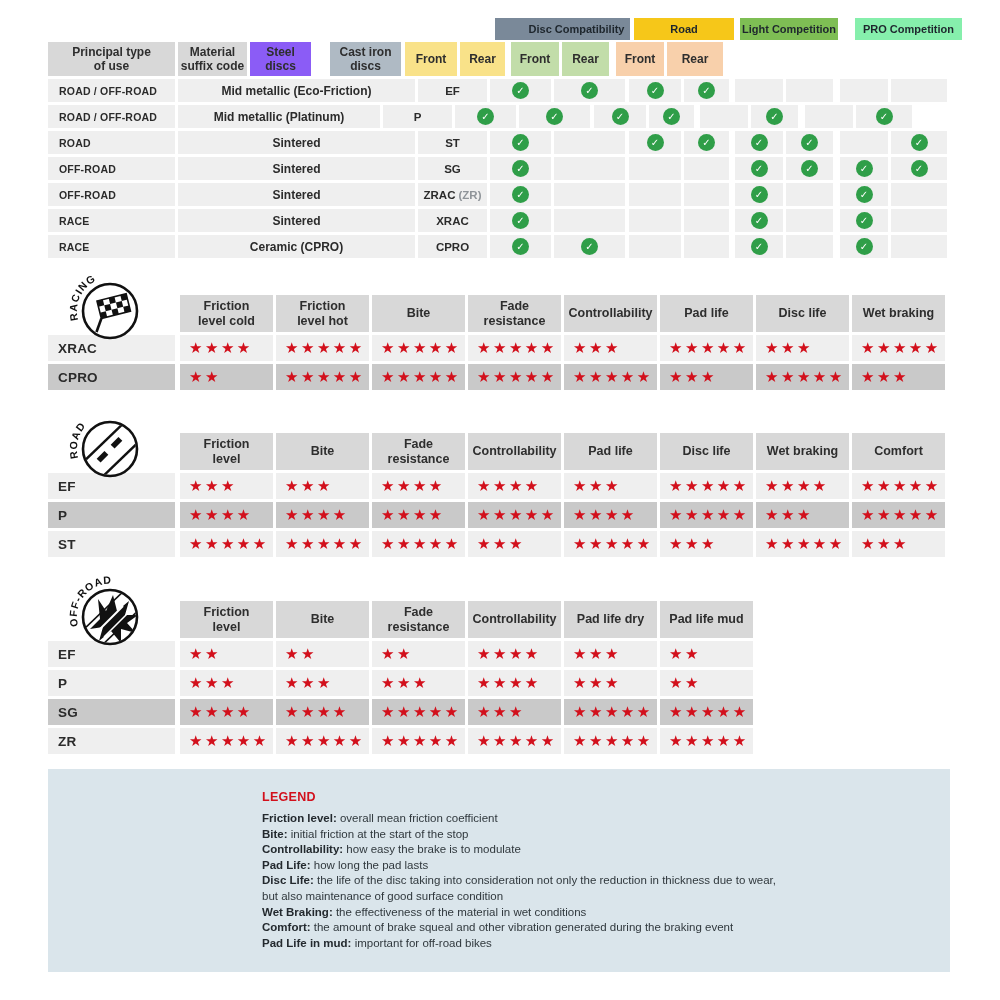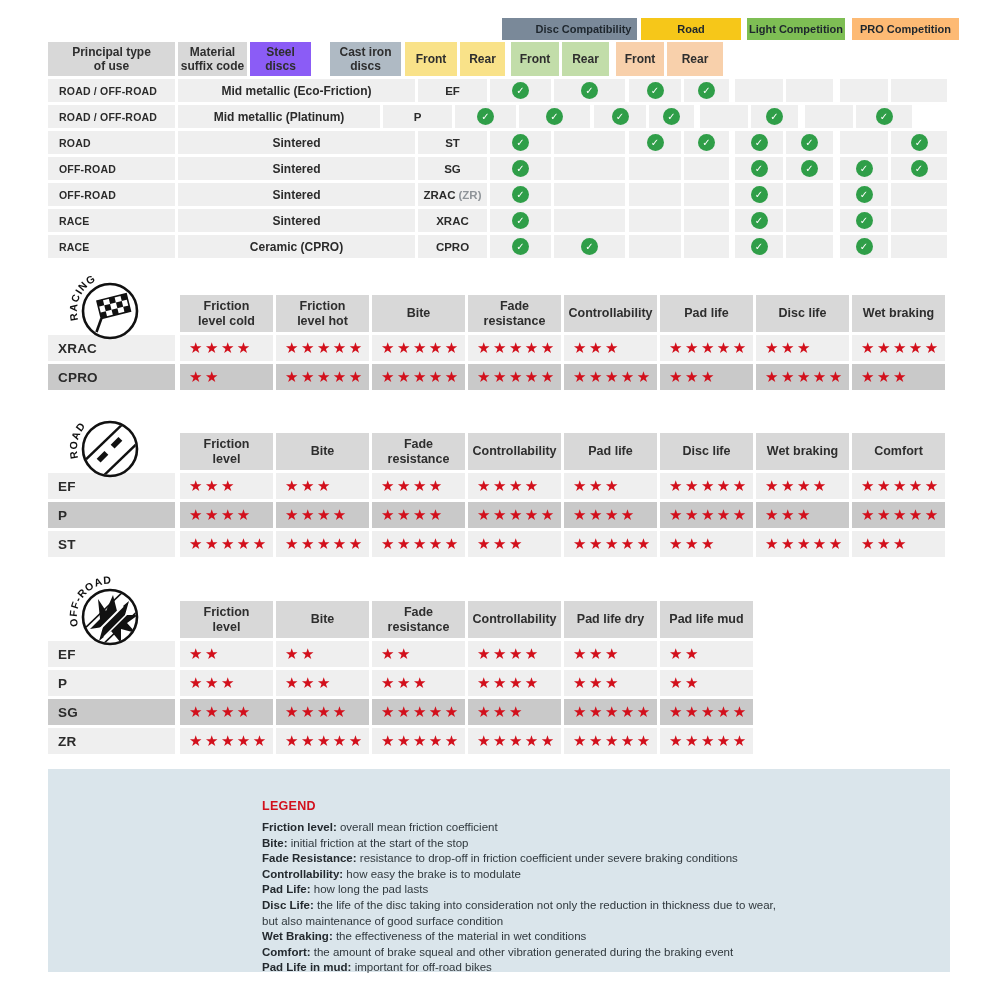--- a/index.html
+++ b/index.html
@@ -44,36 +44,36 @@
   .sec-icon{position:absolute;left:18px;top:-32px;width:82px;height:82px;}
   .sec-icon text{font-family:"Liberation Sans",sans-serif;font-weight:700;font-size:10.5px;letter-spacing:1px;fill:#111;}
 
   #sec-racing{margin-top:37px;}
   #sec-road{margin-top:43px;}
   #sec-offroad{margin-top:44px;}
 
   
   .legend{margin-top:15px;width:902px;height:203px;background:#dae5eb;box-sizing:border-box;
     padding:21px 20px 0 214px;}
-  .legend h4{margin:9px 0 7px 0;font-size:12.5px;color:#d2101c;letter-spacing:.3px;}
+  .legend h4{margin:0 0 7px 0;font-size:12.5px;color:#d2101c;letter-spacing:.3px;}
   .legend-line{font-size:11.5px;line-height:15.6px;color:#30383d;}
   .legend-line .term{font-weight:700;color:#23292e;}
 </style>
 </head>
 <body>
 
 <div class="page">
 
   <section>
     <div class="frow band-row" id="band-row">
         <div class="spacer" style="width: 439px;"></div>
-        <div class="band" style="width: 135px; margin-left: 12px; background: rgb(122, 137, 153); padding-left: 28px;">Disc Compatibility</div>
+        <div class="band" style="width: 135px; margin-left: 5px; background: rgb(122, 137, 153); padding-left: 28px;">Disc Compatibility</div>
         <div class="band" style="width: 100px; margin-left: 1px; background: rgb(246, 199, 25);">Road</div>
         <div class="band" style="width: 98px; margin-left: 3px; background: rgb(126, 190, 84);">Light Competition</div>
-        <div class="band" style="width: 107px; margin-left: 4px; background: #fdba74;">PRO Competition</div>
+        <div class="band" style="width: 107px; margin-left: 14px; background: #86efac;">PRO Competition</div>
       </div>
     <div class="frow head-row" id="head-row">
         <div style="width: 127px;">Principal type
 of use</div>
         <div style="width: 69px;">Material
 suffix code</div>
         <div style="width: 61px; margin-left: 0px; background: #8b5cf6;">Steel
 discs</div>
         <div style="width: 71px; margin-left: 16px; background: rgb(175, 186, 196);">Cast iron
 discs</div>
@@ -578,21 +578,20 @@
           </div>
         </div>
       </div>
   </section>
 
   <aside class="legend">
     <h4>LEGEND</h4>
     <div id="legend-items">
         <div class="legend-line"><span class="term">Friction level:</span><span> overall mean friction coefficient</span></div>
         <div class="legend-line"><span class="term">Bite:</span><span> initial friction at the start of the stop</span></div>
-        <div class="legend-line"><span class="term">Fade Resistance:</span><span> resistance to drop-off in friction coefficient under severe braking conditions</span></div>
         <div class="legend-line"><span class="term">Controllability:</span><span> how easy the brake is to modulate</span></div>
         <div class="legend-line"><span class="term">Pad Life:</span><span> how long the pad lasts</span></div>
         <div class="legend-line"><span class="term">Disc Life:</span><span> the life of the disc taking into consideration not only the reduction in thickness due to wear,</span></div>
         <div class="legend-line"><span>but also maintenance of good surface condition</span></div>
         <div class="legend-line"><span class="term">Wet Braking:</span><span> the effectiveness of the material in wet conditions</span></div>
         <div class="legend-line"><span class="term">Comfort:</span><span> the amount of brake squeal and other vibration generated during the braking event</span></div>
         <div class="legend-line"><span class="term">Pad Life in mud:</span><span> important for off-road bikes</span></div>
       </div>
   </aside>
 

